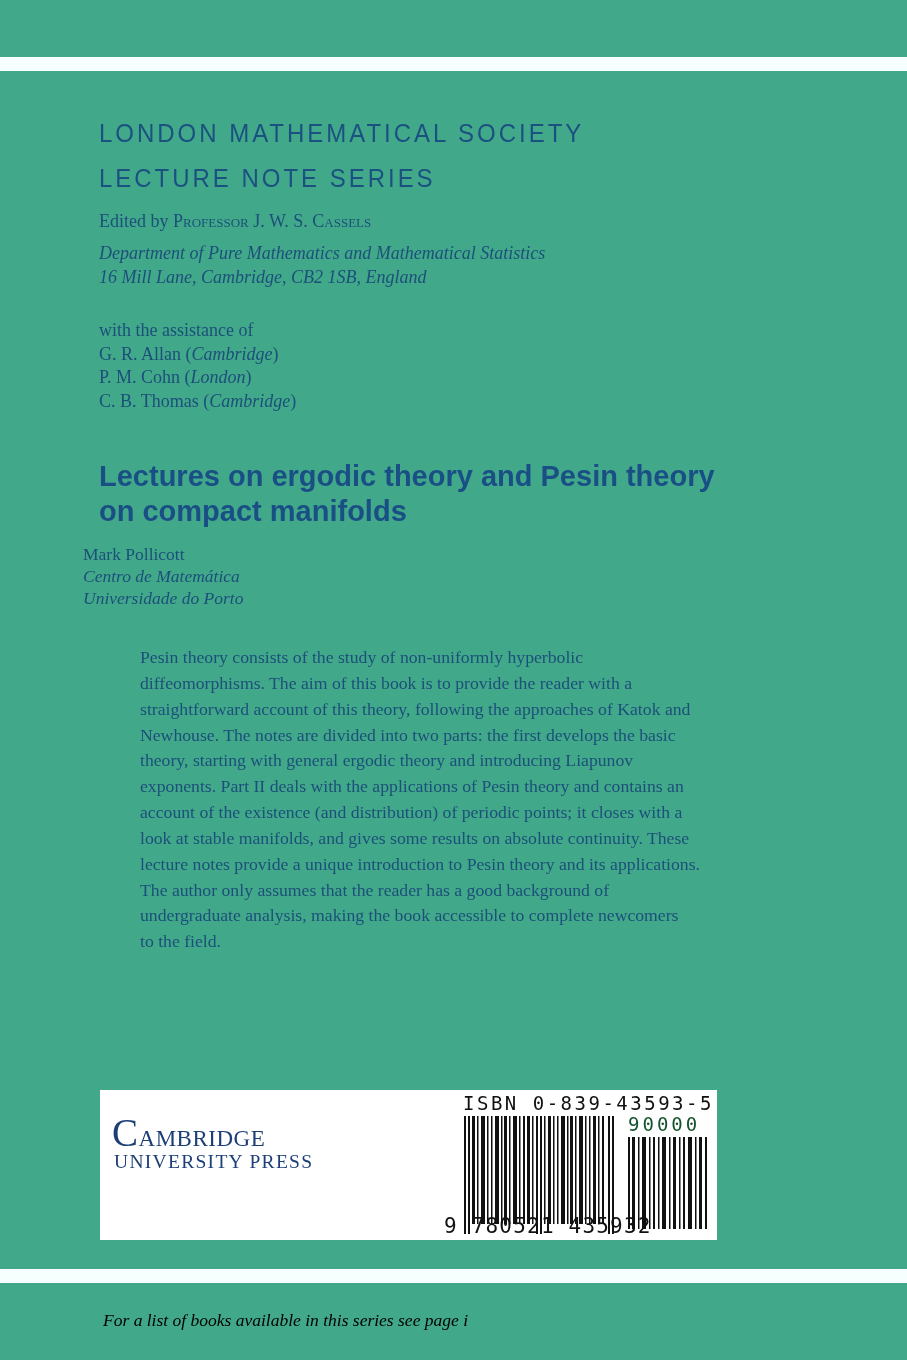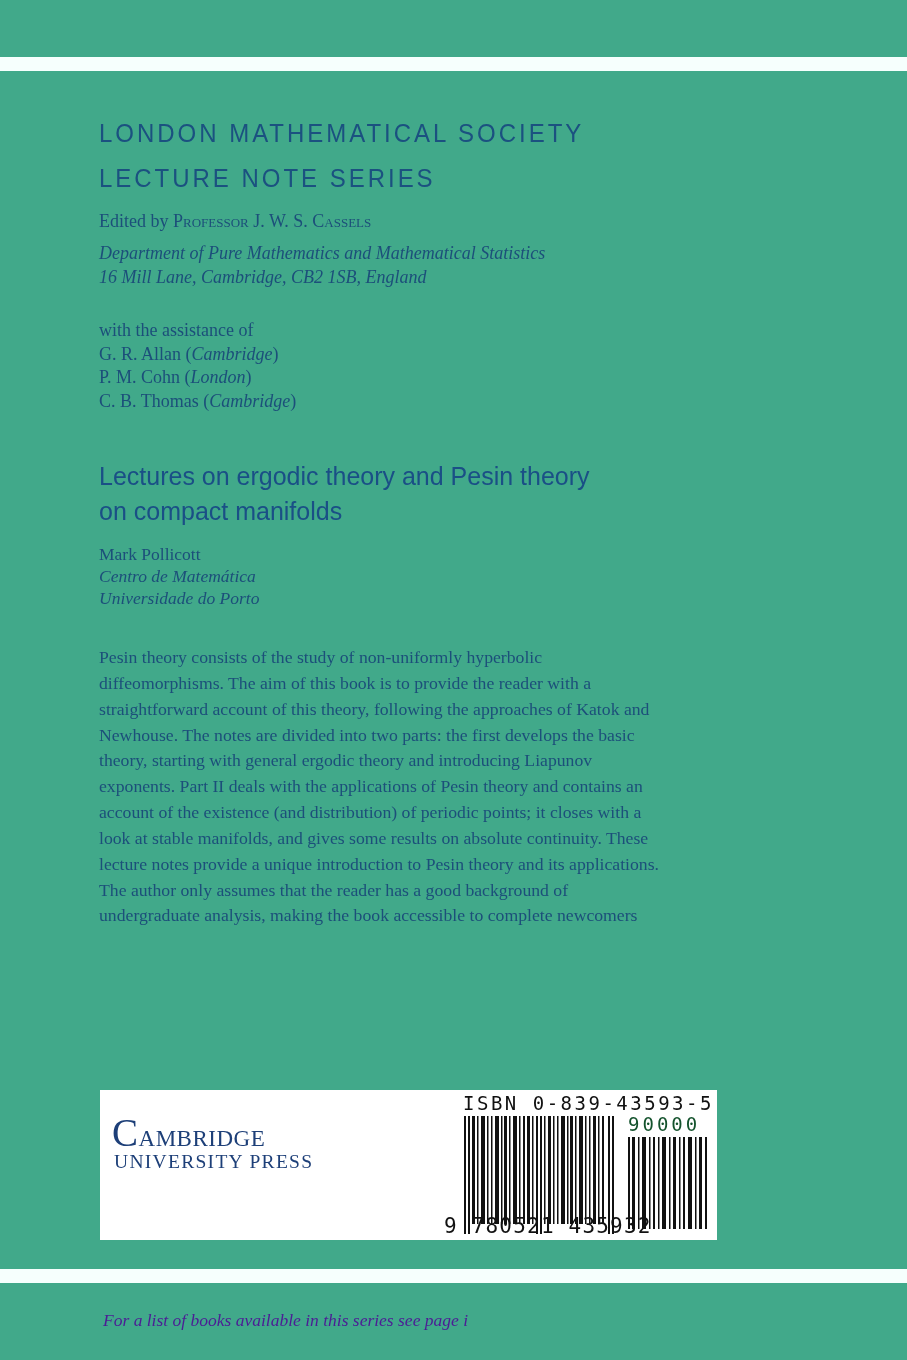--- a/index.html
+++ b/index.html
@@ -26,30 +26,30 @@
     .serif-block { position: absolute; left: 99px; font-size: 18px; line-height: 23.5px; white-space: nowrap; }
     .editor { top: 210px; }
     .sc { font-variant: small-caps; }
     .dept { top: 242px; font-style: italic; }
     .assist { top: 303px; margin-top: 16px; }
     .it { font-style: italic; }
 
     .book-title {
       position: absolute; left: 99px; top: 459px;
       font-family: "Liberation Sans", "DejaVu Sans", sans-serif;
-      font-weight: normal; font-size: 25px; line-height: 35px;
+      font-weight: bold; font-size: 29px; line-height: 35px;
       color: #1a4f86; white-space: nowrap;
     }
-    .author-block { position: absolute; left: 99px; top: 543px; font-size: 17.5px; line-height: 22px; white-space: nowrap; }
+    .author-block { position: absolute; left: 83px; top: 543px; font-size: 17.5px; line-height: 22px; white-space: nowrap; }
 
     .blurb {
       position: absolute; left: 99px; top: 645px; width: 620px;
       font-size: 17.7px; line-height: 25.85px; color: #1c4f7a;
     }
-    .blurb .line { display: block; white-space: nowrap; }
+    .blurb .line { display: block; white-space: nowrap; margin-left: 41px; }
 
     .imprint-box {
       position: absolute; left: 100px; top: 1090px; width: 617px; height: 150px;
       background: #ffffff;
     }
     .logo-main {
       position: absolute; left: 12px; top: 20px;
       font-family: "Liberation Serif", "DejaVu Serif", serif;
       font-size: 33px; color: #1d3f78; letter-spacing: 0.5px;
       font-variant: small-caps; white-space: nowrap;
@@ -74,21 +74,21 @@
       position: absolute; left: 344px; top: 124px;
       font-family: "DejaVu Sans Mono", "Liberation Mono", monospace;
       font-size: 21px; letter-spacing: 1.2px; color: #111; white-space: nowrap;
     }
     .barcode { position: absolute; }
     .barcode-main { left: 364px; top: 26px; width: 150px; height: 118px; }
     .barcode-addon { left: 528px; top: 47px; width: 82px; height: 92px; }
 
     .footer-note {
       position: absolute; left: 103px; top: 1310px;
-      font-style: italic; font-size: 17.5px; color: #4c1d95; white-space: nowrap;
+      font-style: italic; font-size: 17.5px; color: #000000; white-space: nowrap;
     }
   </style>
 </head>
 <body>
 
 <div class="stripe stripe-top"></div>
 
 <div class="series-line series-1">LONDON MATHEMATICAL SOCIETY</div>
 <div class="series-line series-2">LECTURE NOTE SERIES</div>
 
@@ -122,20 +122,21 @@
   <span class="line">diffeomorphisms. The aim of this book is to provide the reader with a</span>
   <span class="line">straightforward account of this theory, following the approaches of Katok and</span>
   <span class="line">Newhouse. The notes are divided into two parts: the first develops the basic</span>
   <span class="line">theory, starting with general ergodic theory and introducing Liapunov</span>
   <span class="line">exponents. Part II deals with the applications of Pesin theory and contains an</span>
   <span class="line">account of the existence (and distribution) of periodic points; it closes with a</span>
   <span class="line">look at stable manifolds, and gives some results on absolute continuity. These</span>
   <span class="line">lecture notes provide a unique introduction to Pesin theory and its applications.</span>
   <span class="line">The author only assumes that the reader has a good background of</span>
   <span class="line">undergraduate analysis,  making the book accessible to complete newcomers</span>
+  <span class="line">to the field.</span>
 </div>
 
 <div class="imprint-box">
   <div class="logo-main"><span class="cap">C</span><span>ambridge</span></div>
   <div class="logo-sub">UNIVERSITY PRESS</div>
 
   <div class="isbn-text">ISBN 0-839-43593-5</div>
   <div class="addon-digits">90000</div>
 
   <svg class="barcode barcode-main" viewBox="0 0 150 118" preserveAspectRatio="none">

